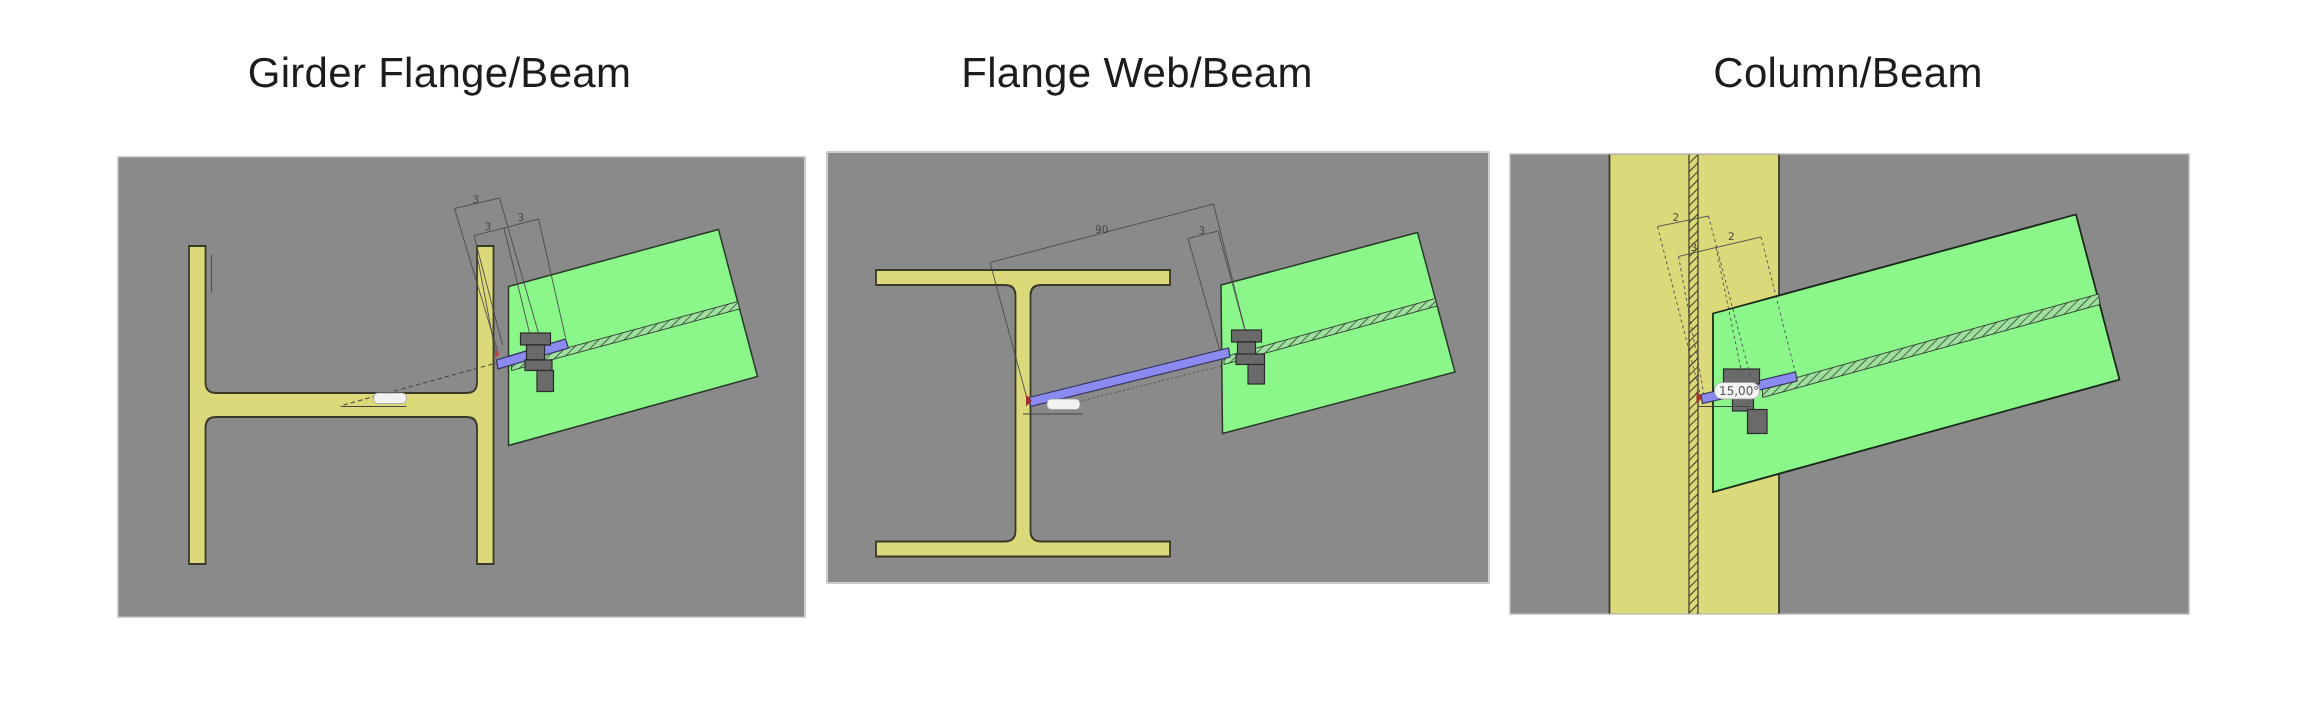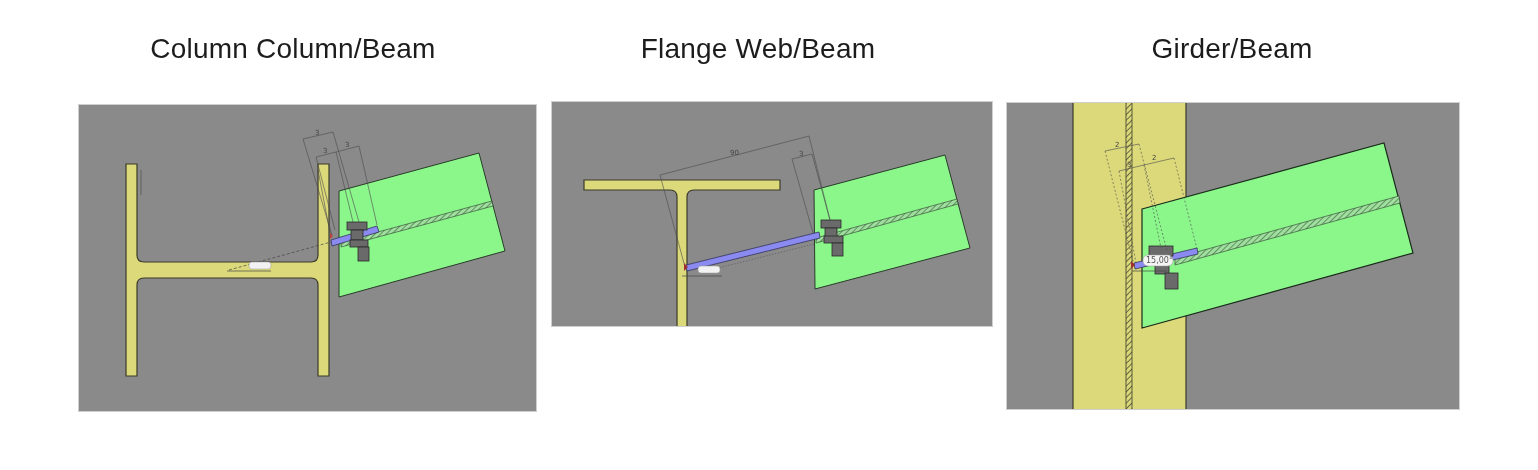--- a/index.html
+++ b/index.html
@@ -9,23 +9,23 @@
            white-space: nowrap; letter-spacing: 0.2px; transform: translateX(-50%); }
   .panel { position: absolute; background: #8a8a8a; box-sizing: border-box;
            border: 1px solid #cfcfcf; overflow: hidden; }
   .panel svg { position: absolute; left: 0; top: 0; }
   .dimtxt { font-family: "DejaVu Sans", sans-serif; font-size: 7px; fill: #444; }
   .angtxt { font-family: "DejaVu Sans", sans-serif; font-size: 8px; fill: #555; }
 </style>
 </head>
 <body>
 
-<div class="title" style="left:293px;">Column Column/Beam</div>
+<div class="title" style="left:293px;">Girder Flange/Beam</div>
 <div class="title" style="left:758px;">Flange Web/Beam</div>
-<div class="title" style="left:1232px;">Girder/Beam</div>
+<div class="title" style="left:1232px;">Column/Beam</div>
 
 <div class="panel" style="left:78px; top:104px; width:459px; height:308px;">
   <svg width="459" height="308" viewBox="0 0 459 308">
 
     <path d="M47,59 H58 V150 Q58,157 65,157 H232 Q239,157 239,150 V59 H250 V271 H239 V180 Q239,173 232,173 H65 Q58,173 58,180 V271 H47 Z" fill="#dcd97a" stroke="#3a3a2a" stroke-width="1.2"></path>
     <line x1="62" y1="65" x2="62" y2="90" stroke="#555" stroke-width="0.8"></line>
 
     <polygon points="260,86 400,48 426,146 260,192" fill="#8bf78b" stroke="#2a3a2a" stroke-width="1"></polygon>
 
     <defs>
@@ -61,21 +61,21 @@
     <text class="dimtxt" x="266" y="42">3</text>
 
     <polygon points="251,128 254,131 251,134" fill="#c04040"></polygon>
 
     <line x1="150" y1="165" x2="252" y2="137" stroke="#444" stroke-width="0.7" stroke-dasharray="3,2"></line>
     <line x1="148" y1="166" x2="192" y2="166" stroke="#444" stroke-width="0.7"></line>
     <rect x="170" y="157" width="22" height="7" rx="3" fill="#f2f2f2" stroke="#999" stroke-width="0.5"></rect>
   </svg>
 </div>
 
-<div class="panel" style="left:551px; top:101px; width:442px; height:226px;">
+<div class="panel" style="left:551px; top:101px; width:442px; height:288px;">
   <svg width="442" height="310" viewBox="0 0 442 310">
 
     <path d="M32,78 H228 V88 H142 Q135,88 135,95 V252 Q135,259 142,259 H228 V269 H32 V259 H118 Q125,259 125,252 V95 Q125,88 118,88 H32 Z" fill="#dcd97a" stroke="#3a3a2a" stroke-width="1.2"></path>
 
     <polygon points="262,88 393,53 418,146 263,187" fill="#8bf78b" stroke="#2a3a2a" stroke-width="1"></polygon>
     <defs>
       <pattern id="hatch2" width="4" height="4" patternUnits="userSpaceOnUse" patternTransform="rotate(45)">
         <rect width="4" height="4" fill="#9fe09f"></rect>
         <line x1="0" y1="0" x2="0" y2="4" stroke="#3a5a3a" stroke-width="1.2"></line>
       </pattern>

